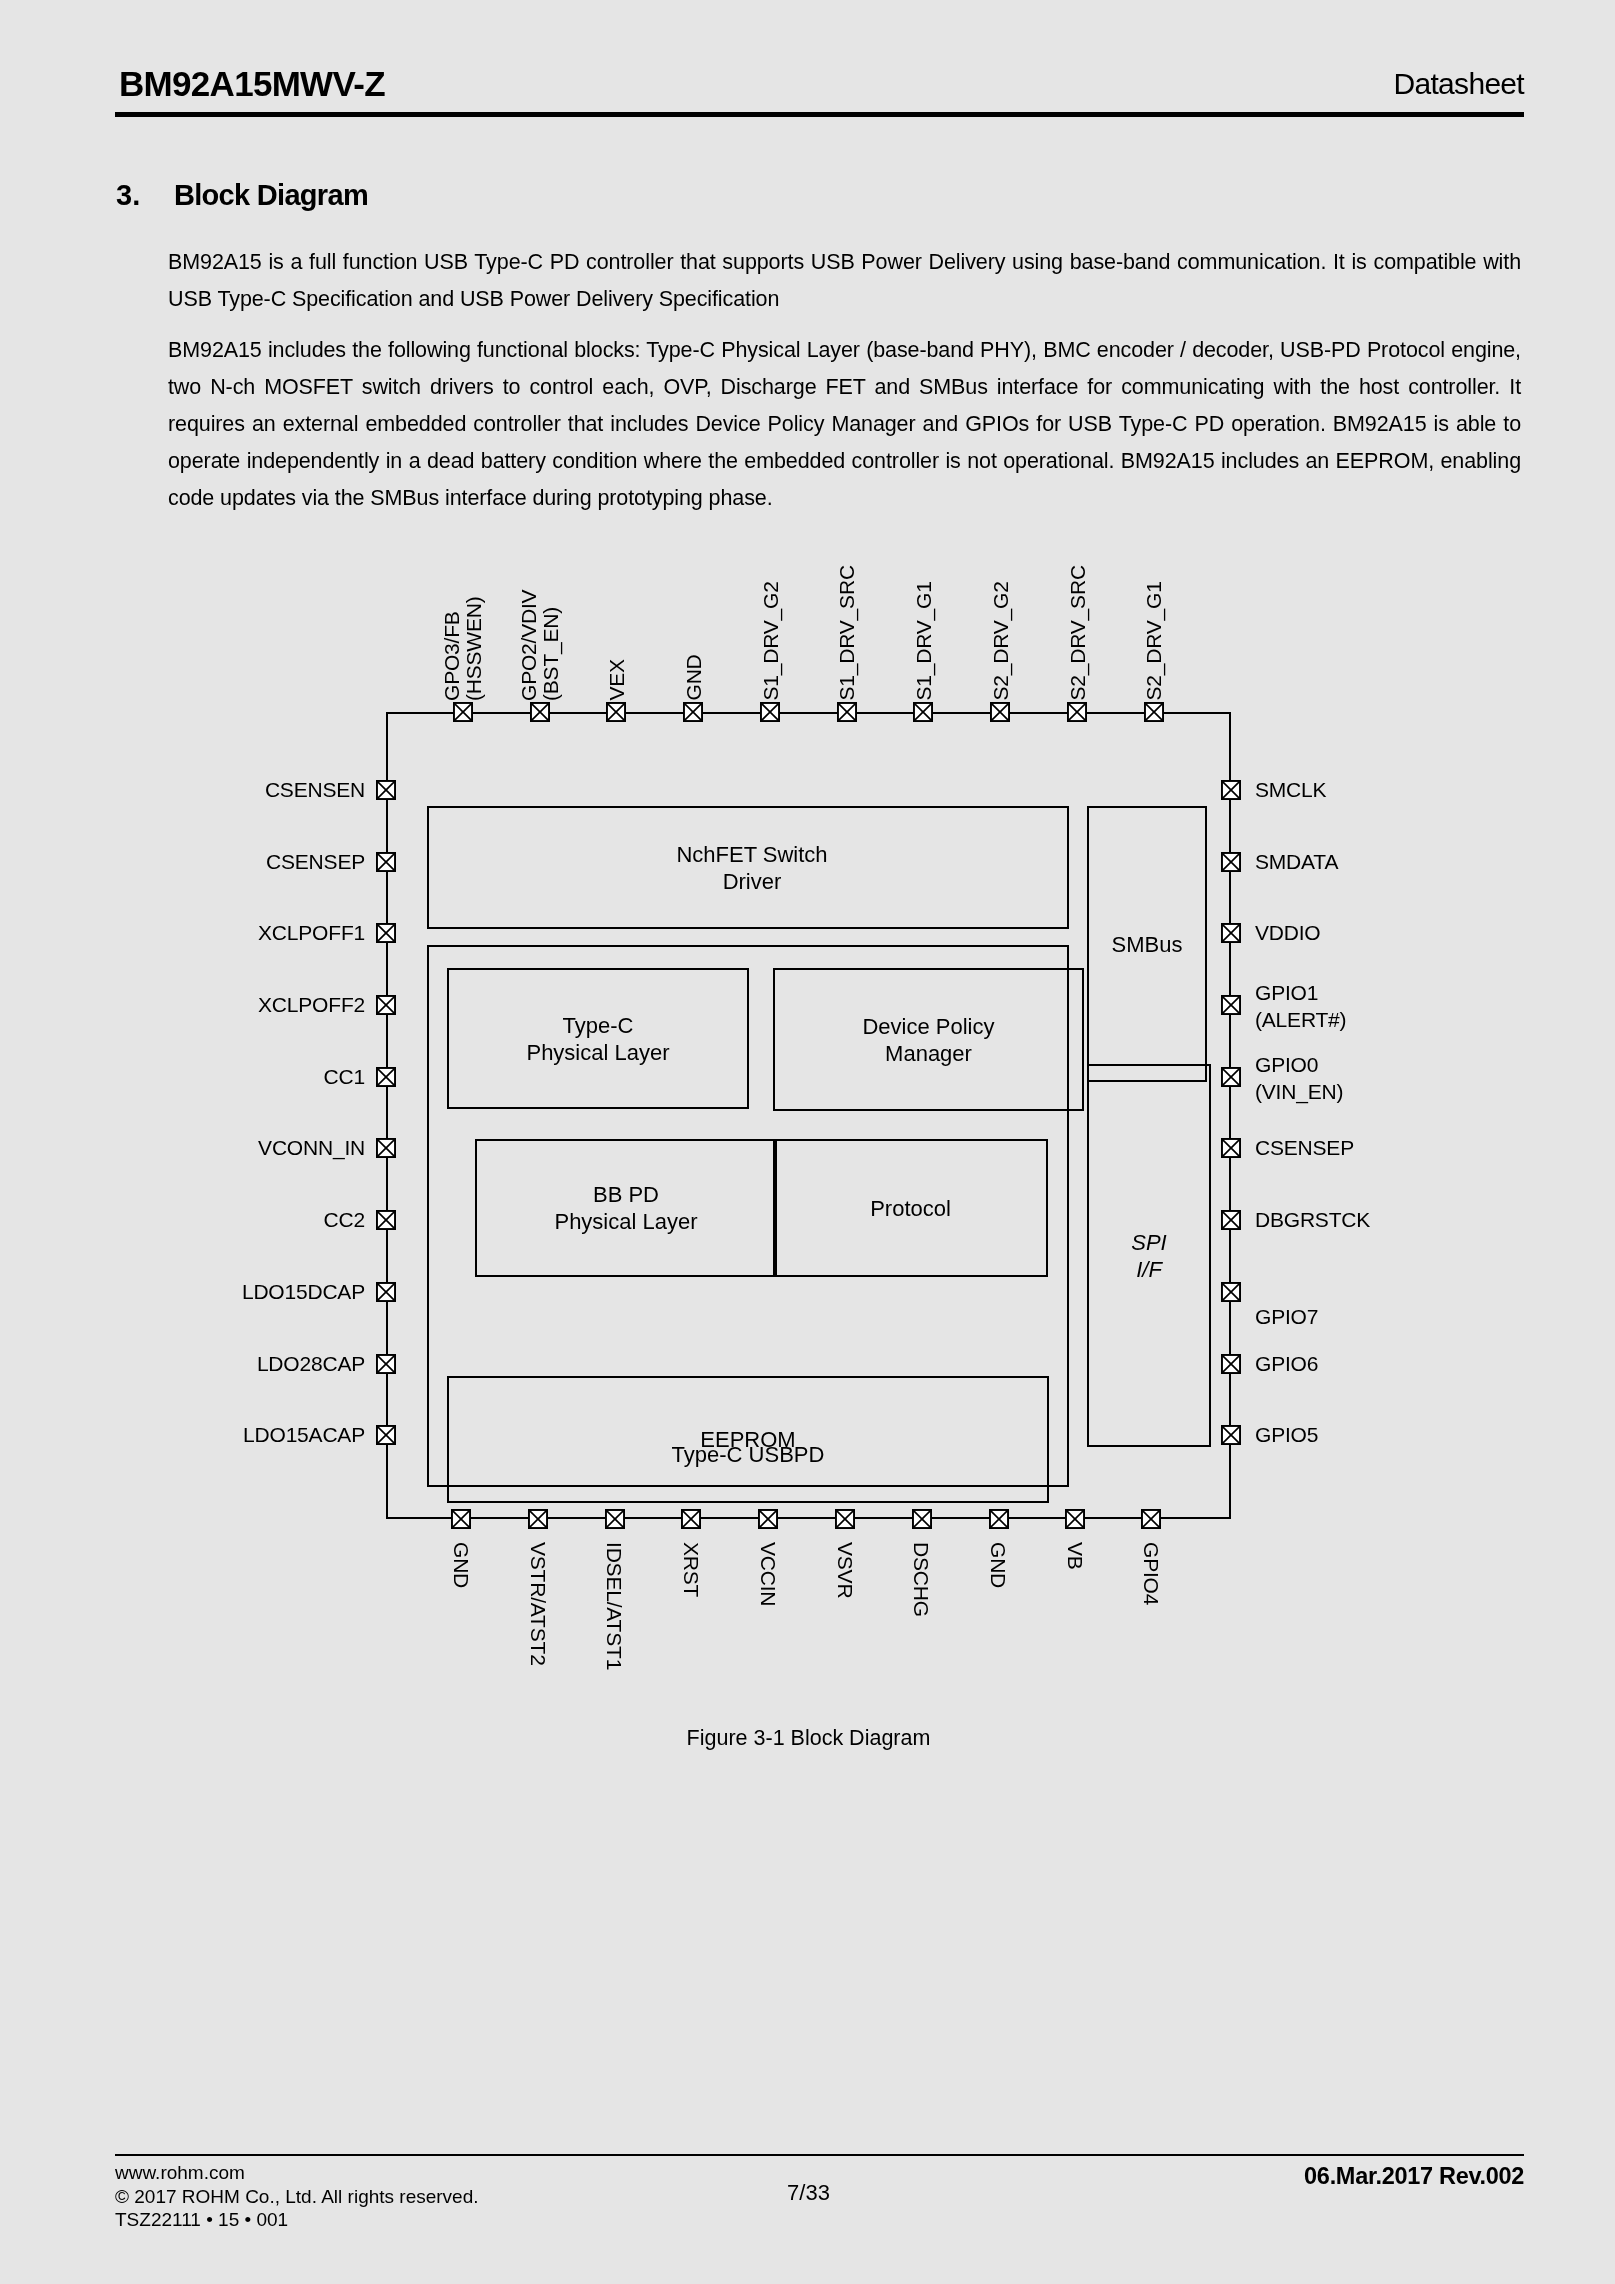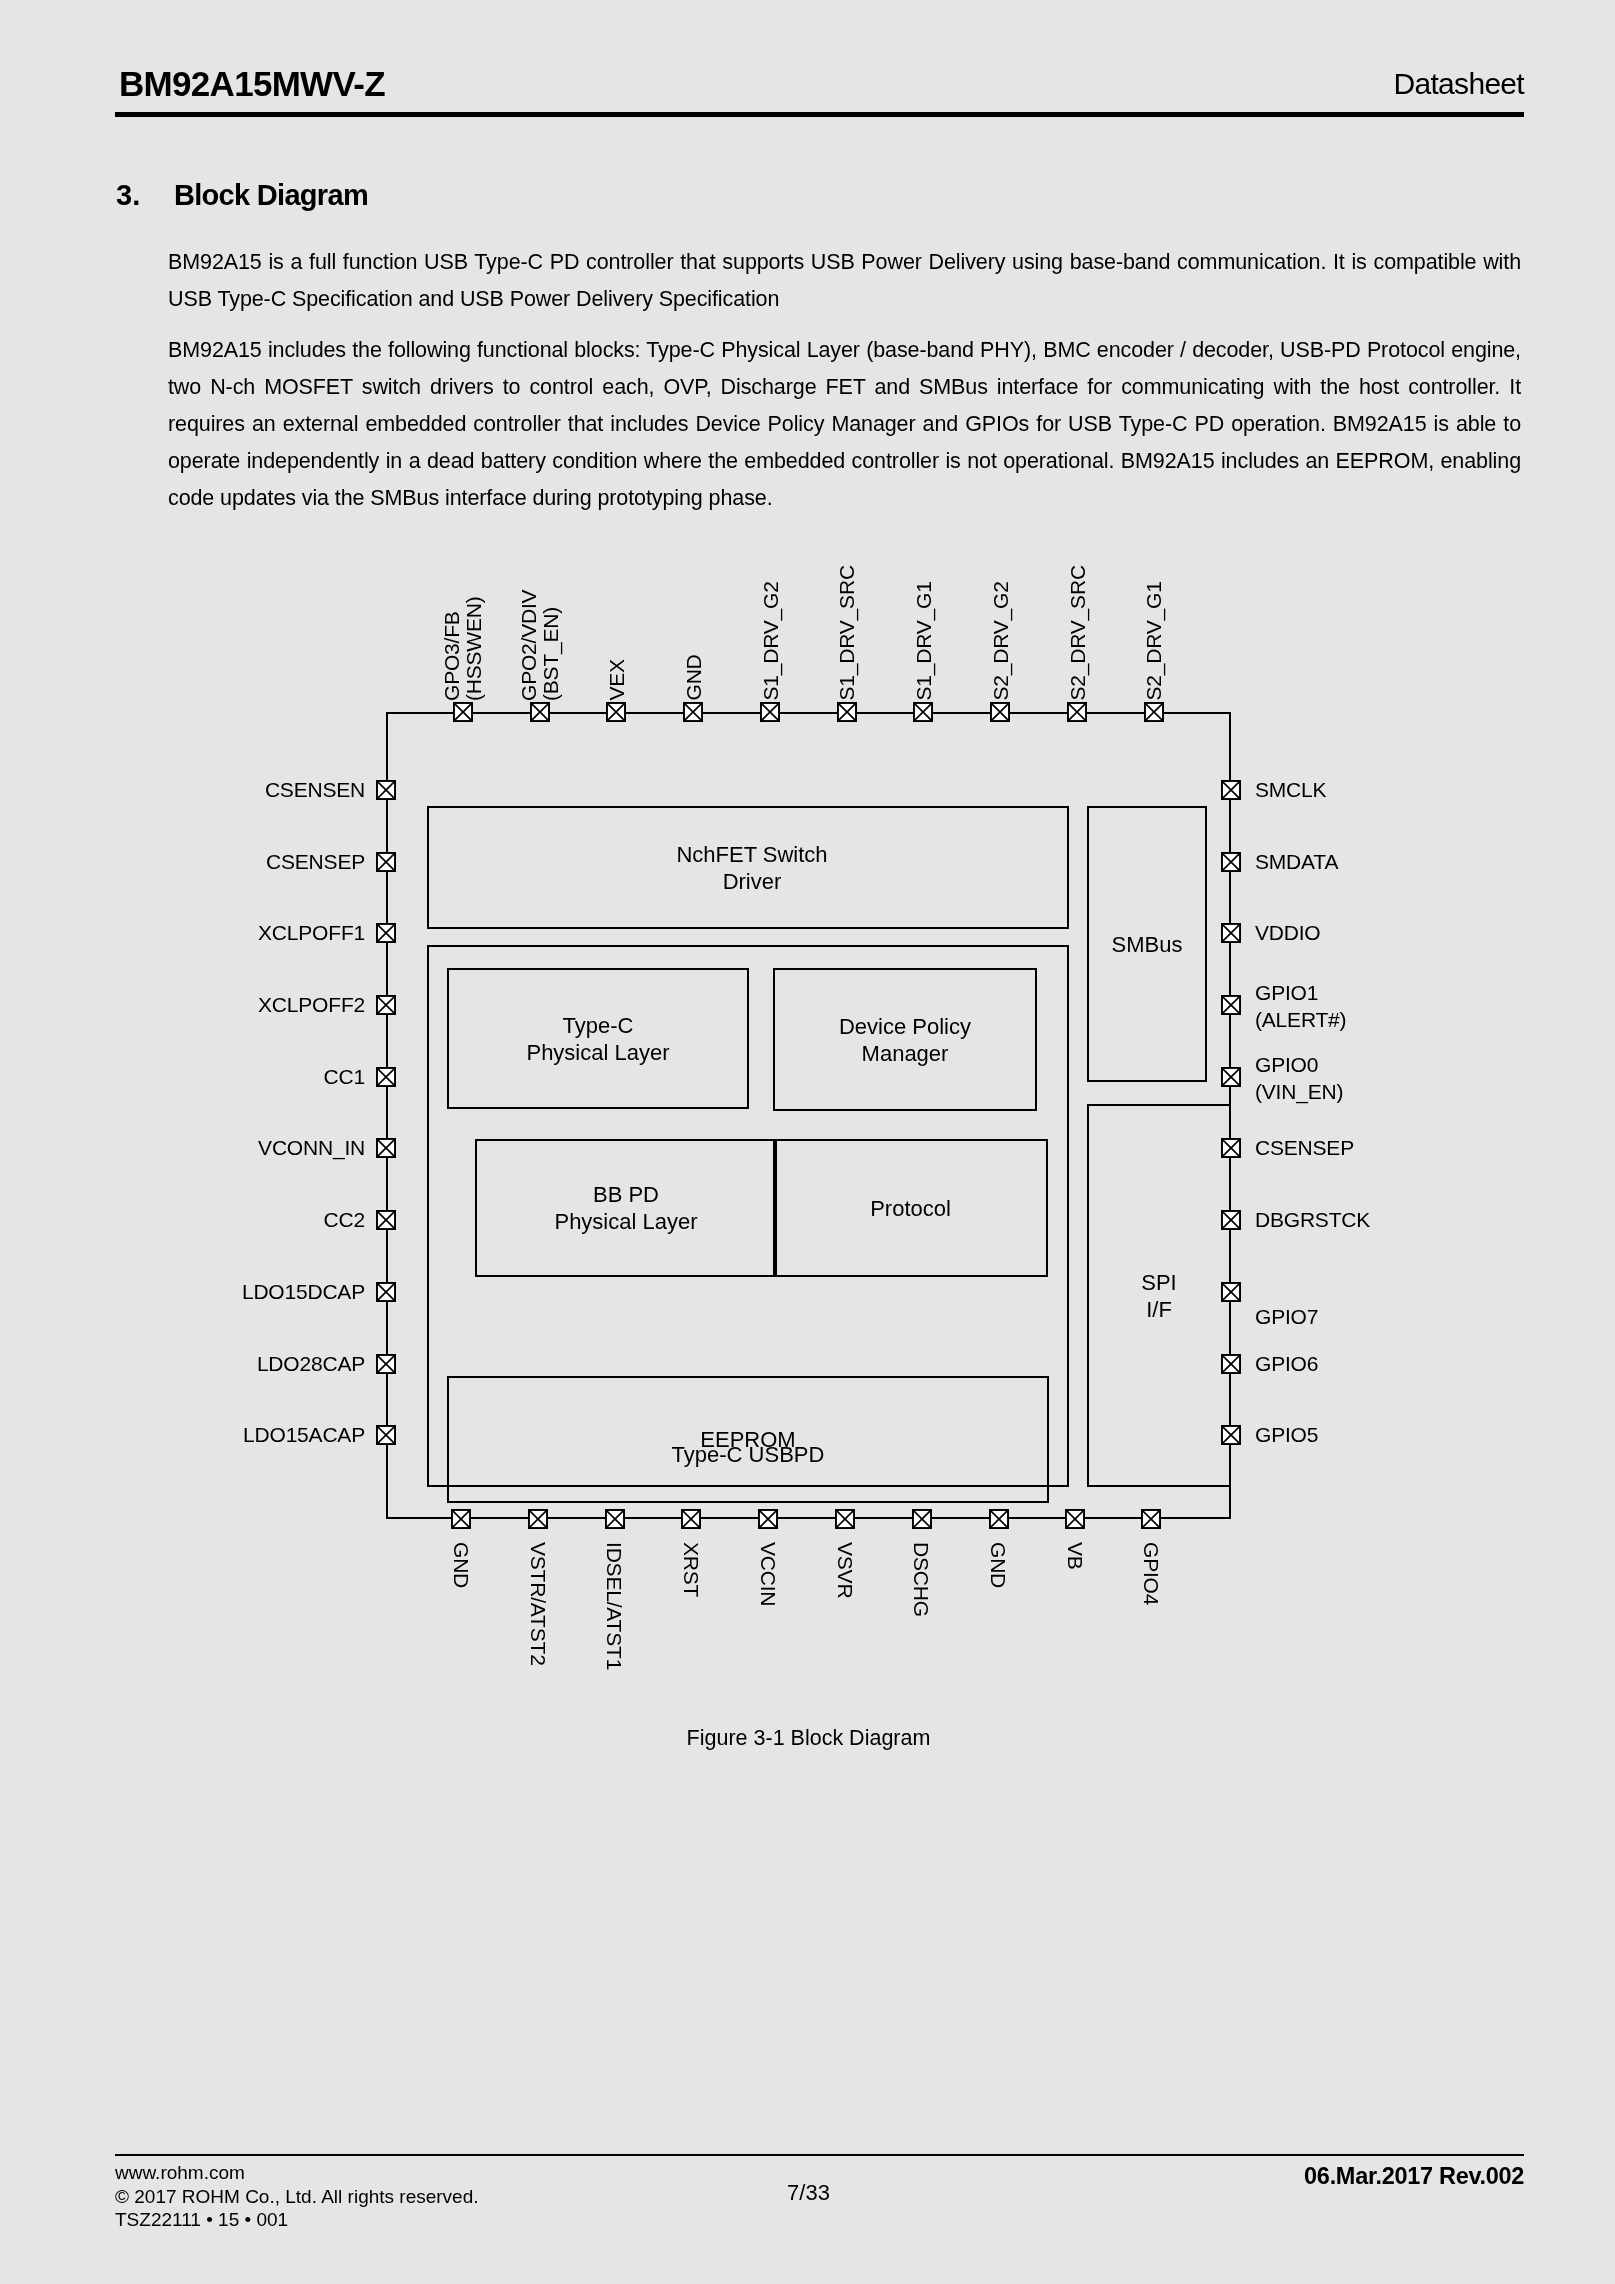--- a/index.html
+++ b/index.html
@@ -27,25 +27,25 @@
   }
   .p1{top:244px;}
   .p2{top:332px;}
   
   .chip{left:386px;top:712px;width:845px;height:807px;border:2px solid #000;box-sizing:border-box;}
   .blk{border:2px solid #000;box-sizing:border-box;display:flex;flex-direction:column;align-items:center;justify-content:center;font-size:22px;line-height:27px;text-align:center;background:transparent;}
   .nchfet{left:427px;top:806px;width:642px;height:123px;padding-left:8px;}
   .smbus {left:1087px;top:806px;width:120px;height:276px;}
   .usbpd {left:427px;top:945px;width:642px;height:542px;}
   .tcpl  {left:447px;top:968px;width:302px;height:141px;}
-  .dpm   {left:773px;top:968px;width:264px;height:143px;text-align:center;}
+  .dpm   {left:773px;top:968px;width:311px;height:143px;text-align:center;}
   .bbpd  {left:447px;top:1139px;width:302px;height:138px;margin-left:28px;}
   .proto {left:773px;top:1139px;width:275px;height:138px;}
   .eeprom{left:447px;top:1376px;width:602px;height:127px;}
-  .spi   {left:1087px;top:1104px;width:144px;height:383px;}
+  .spi   {left:1087px;top:1064px;width:124px;height:383px;font-style:italic;}
   .usbpd-label{left:427px;top:1442px;width:642px;font-size:22px;text-align:center;}
   .caption{left:386px;top:1726px;width:845px;font-size:21.5px;text-align:center;}
   
   .pin{position:absolute;width:20px;height:20px;}
   .vlab{position:absolute;font-size:21px;line-height:21.5px;white-space:nowrap;letter-spacing:-0.2px;}
   .rot-up{transform-origin:0 100%;transform:rotate(-90deg);}
   .rot-dn{transform-origin:0 0;transform:rotate(90deg);}
   .hlab{position:absolute;font-size:21px;line-height:22px;white-space:nowrap;letter-spacing:-0.2px;}
   .hlab.left{text-align:right;width:261px;}
   .hlab.two{line-height:27px;}

